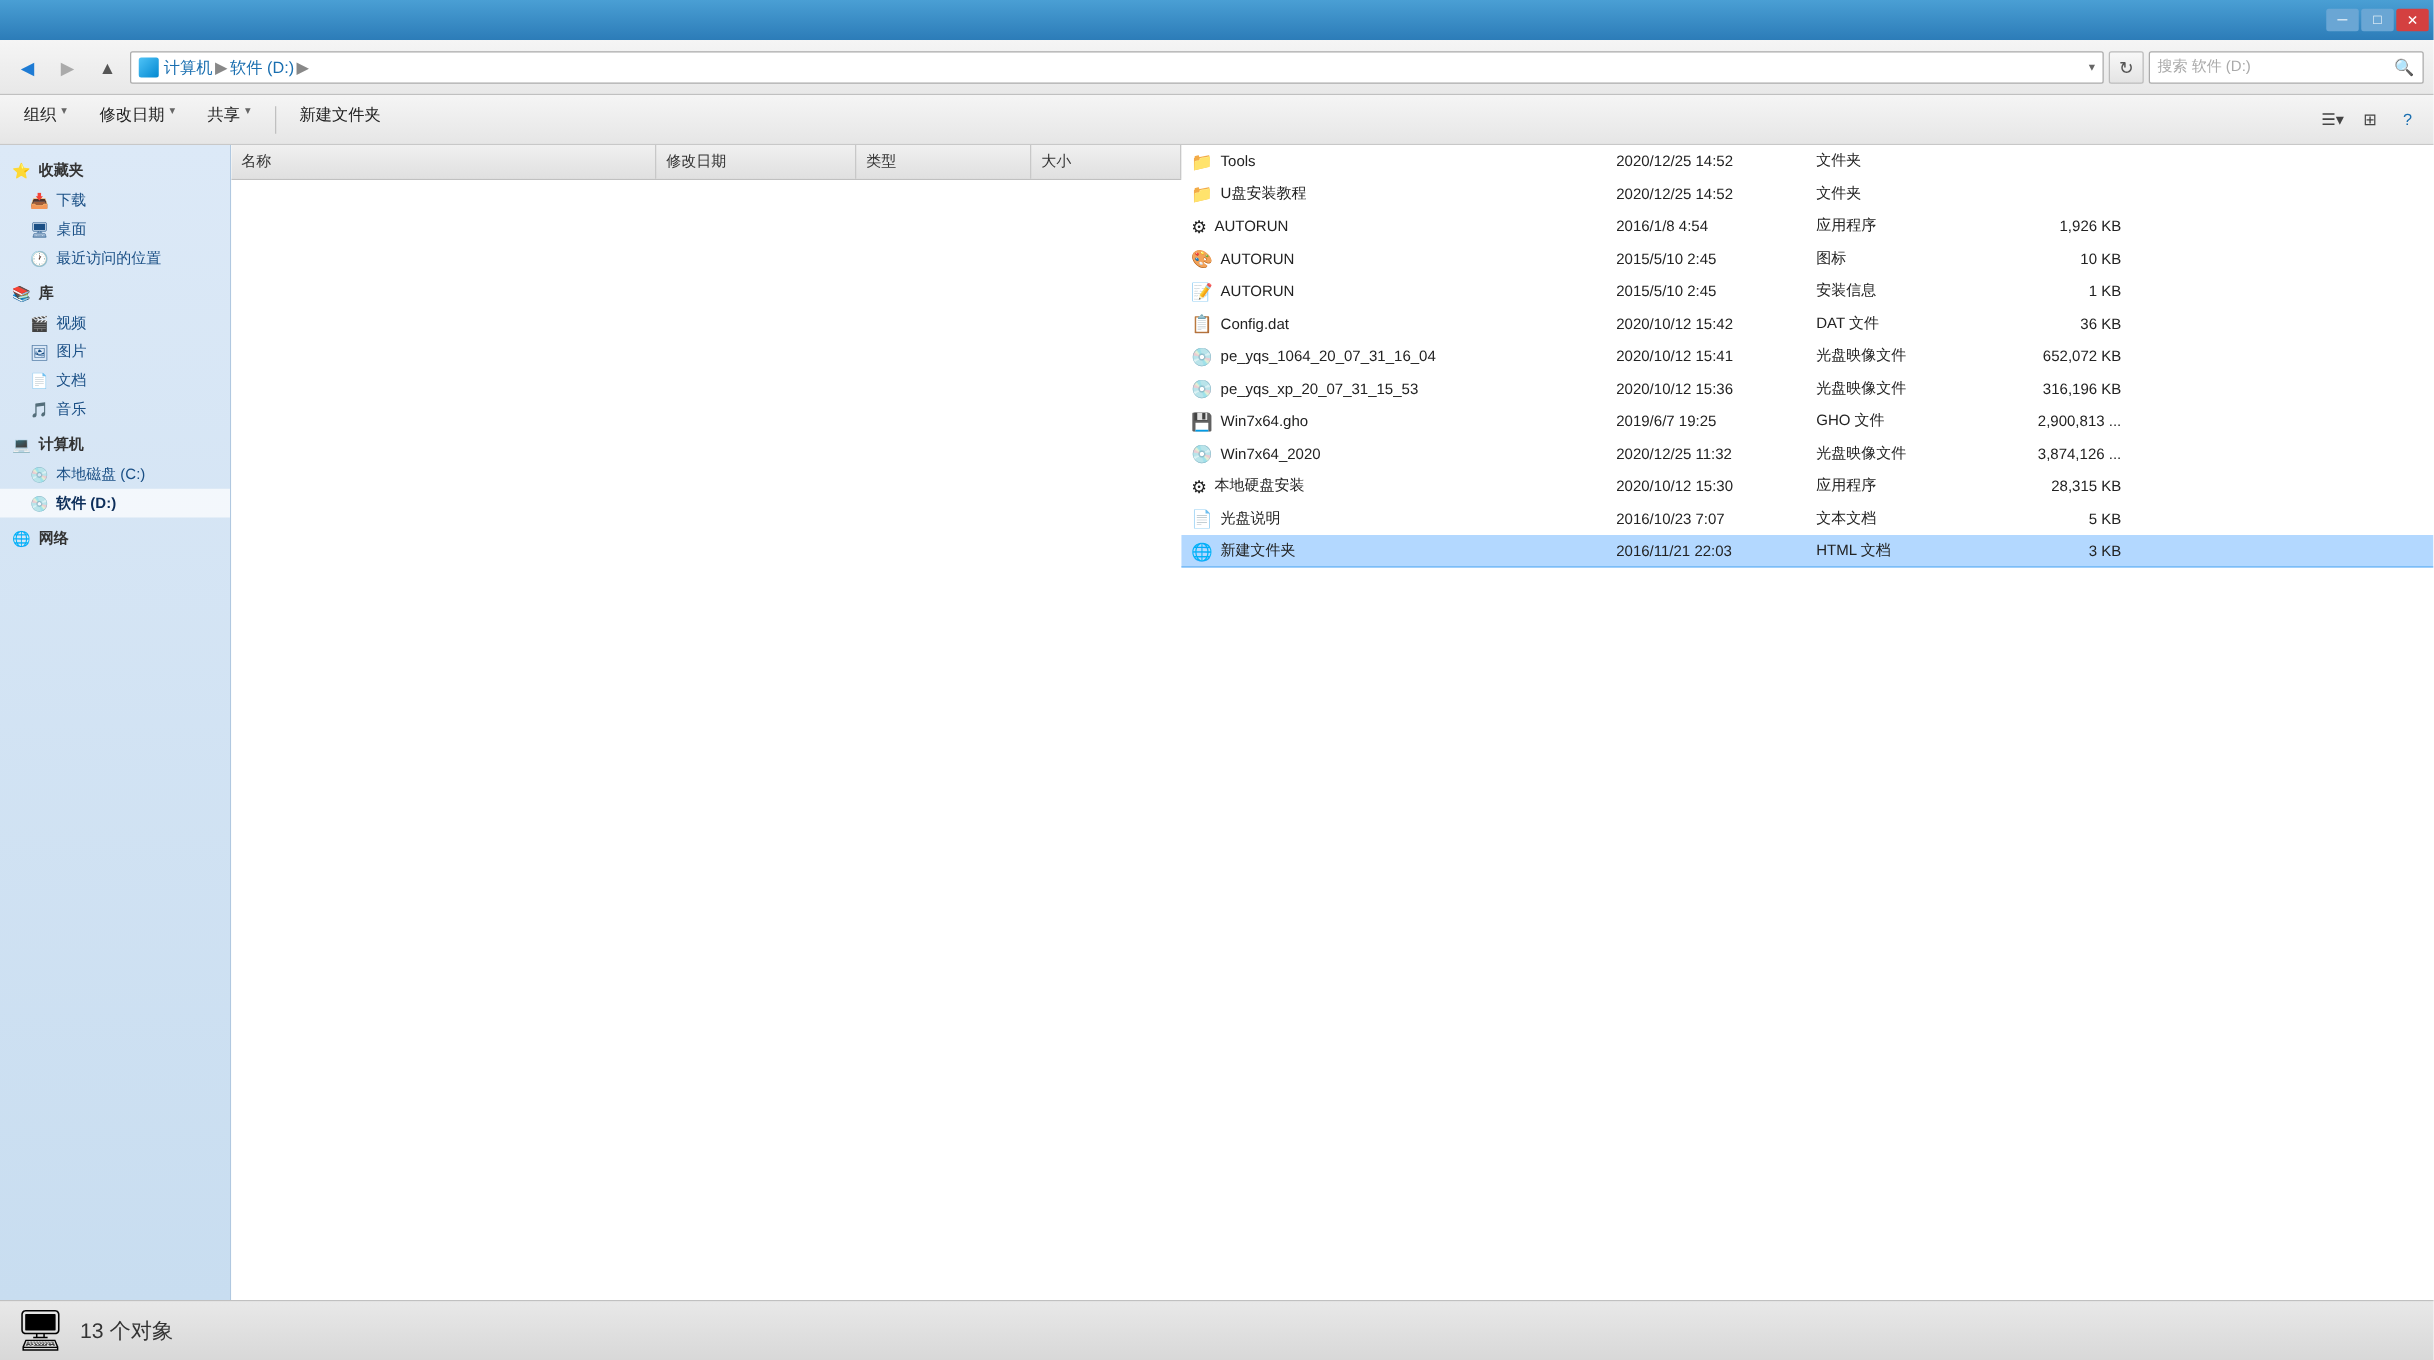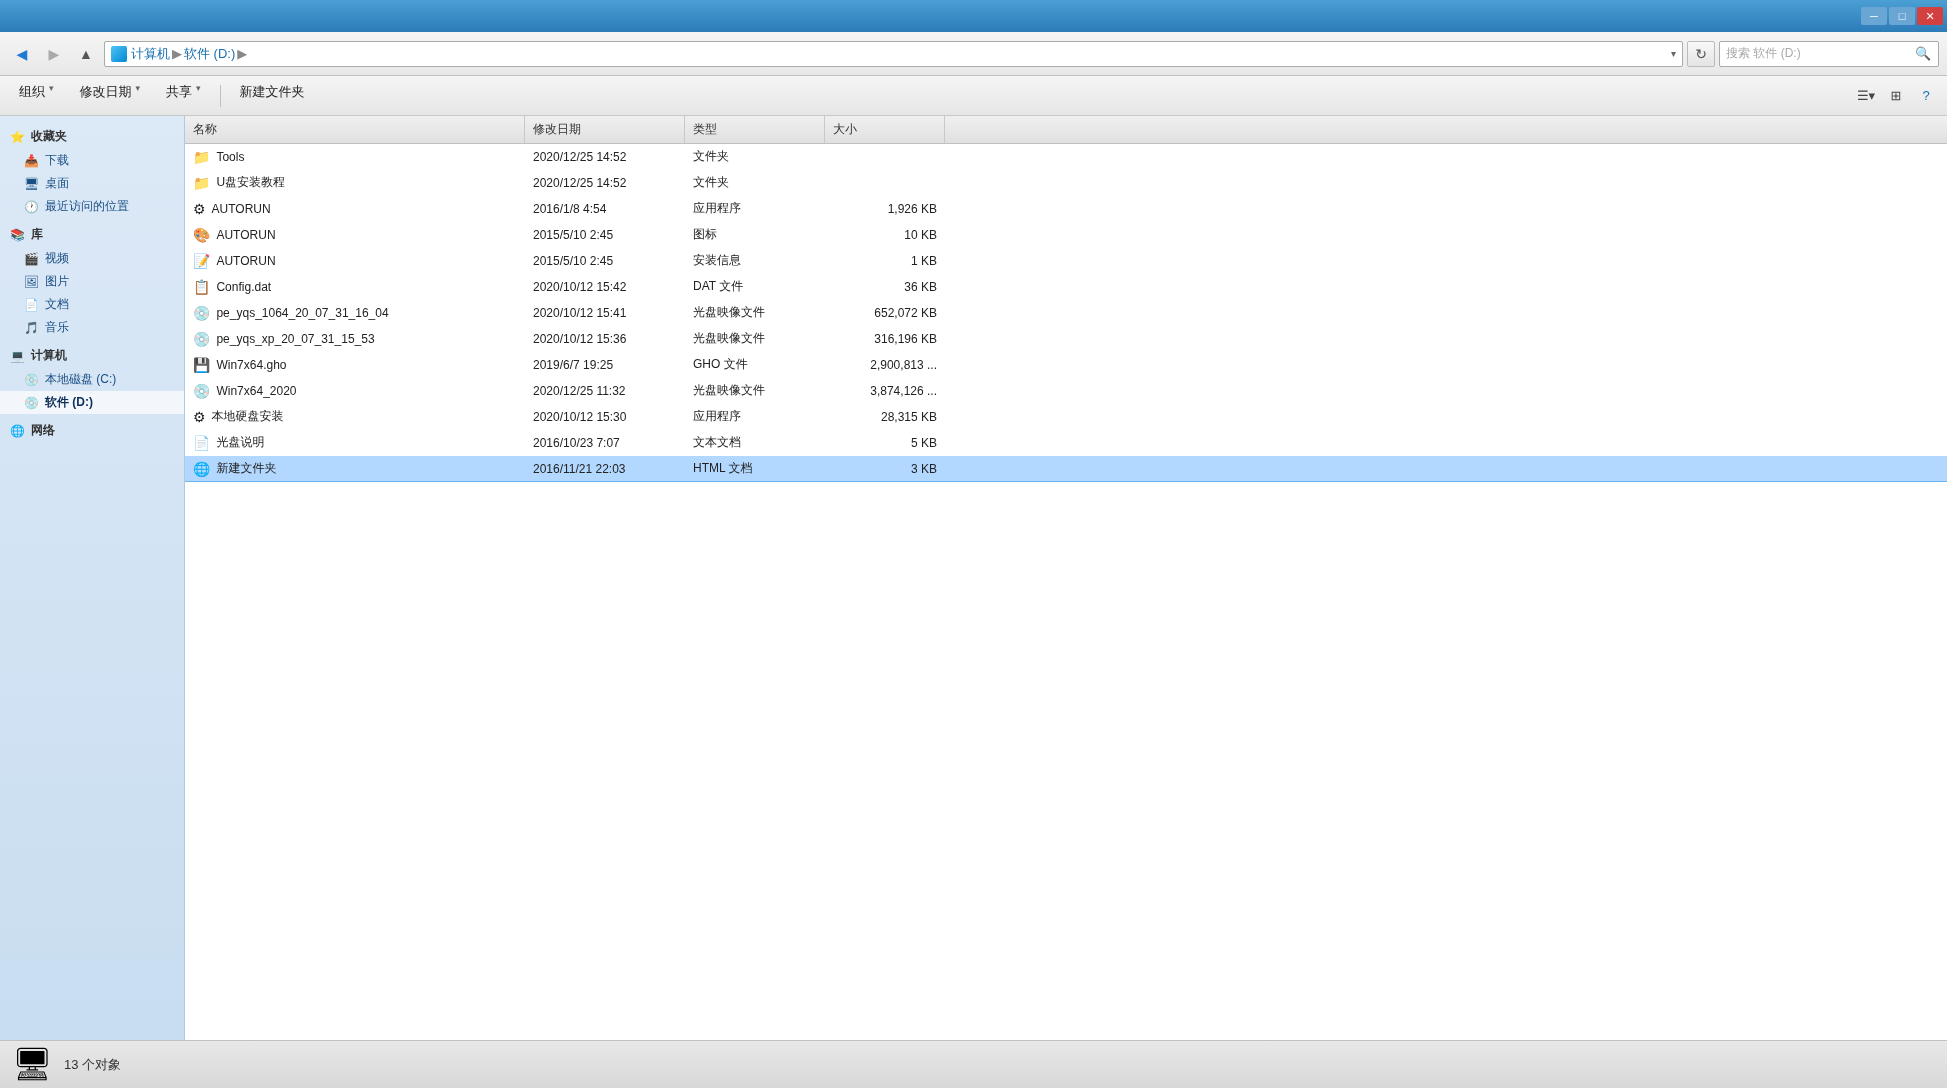--- a/index.html
+++ b/index.html
@@ -198,21 +198,20 @@
     .sidebar-item.active {
       background: rgba(255,255,255,0.7);
       font-weight: bold;
       color: #0d2e5a;
     }
 
     
     .filelist-container {
       flex: 1;
       display: flex;
-      flex-direction: column;
       overflow: hidden;
       background: #fff;
     }
 
     
     .col-headers {
       display: flex;
       align-items: center;
       height: 28px;
       background: linear-gradient(to bottom, #f0f0f0, #e0e0e0);
@@ -276,21 +275,21 @@
       padding: 0 12px;
       gap: 12px;
       flex-shrink: 0;
     }
     .statusbar-icon {
       width: 40px;
       height: 40px;
       flex-shrink: 0;
     }
     .statusbar-text {
-      font-size: 13px;
+      font-size: 17px;
       color: #333;
     }
 
     
     .filelist::-webkit-scrollbar { width: 12px; }
     .filelist::-webkit-scrollbar-track { background: #f0f0f0; }
     .filelist::-webkit-scrollbar-thumb { background: #c0c0c0; border-radius: 2px; }
 
     .chevron { font-size: 9px; color: #666; }
 

